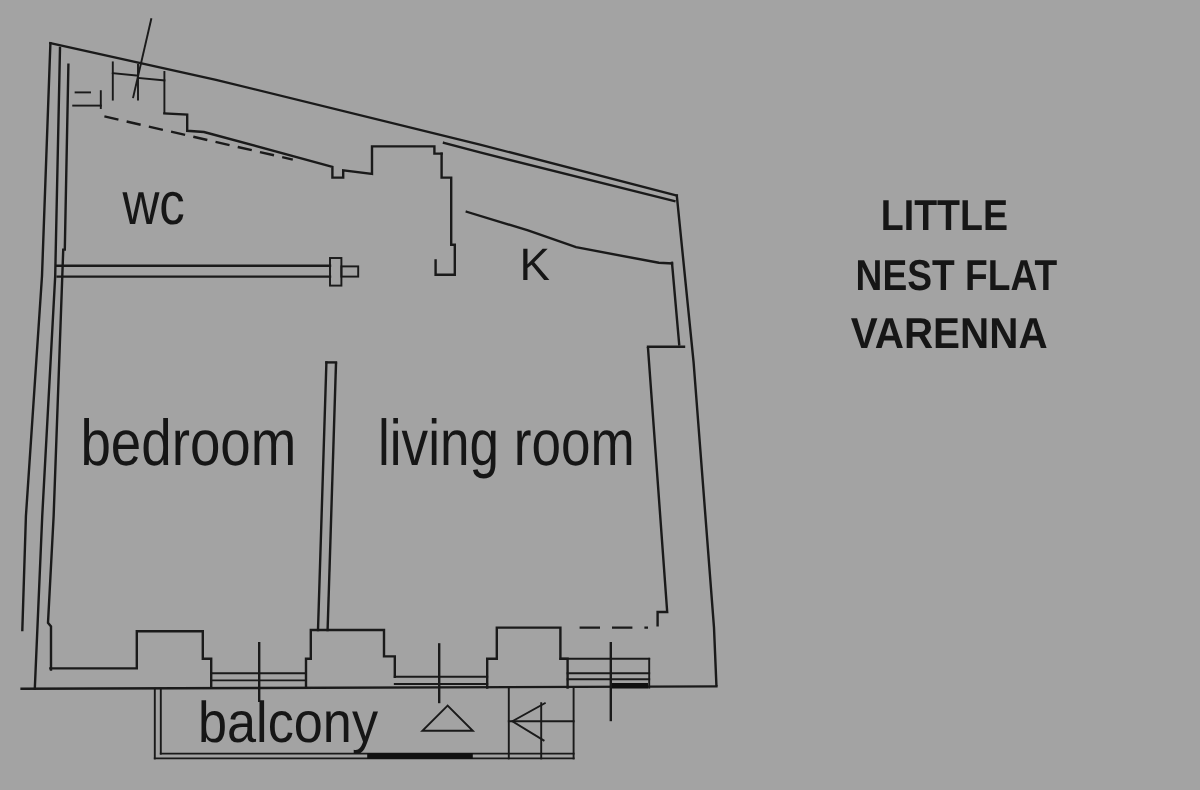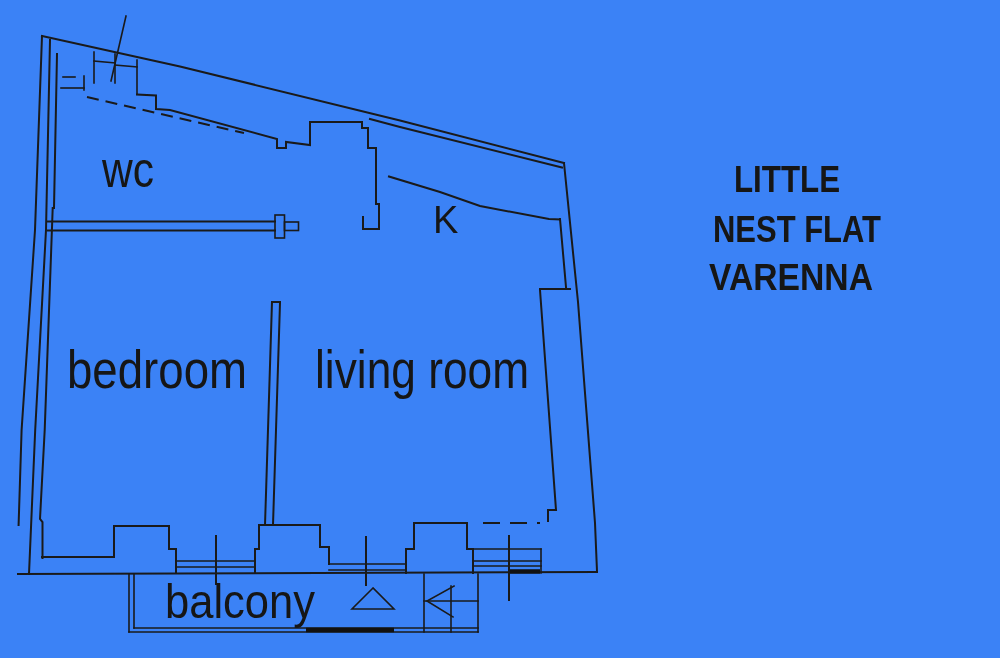--- a/index.html
+++ b/index.html
@@ -1,16 +1,16 @@
 <!DOCTYPE html>
 <html><head>
 <meta charset="utf-8">
 <style>
   html,body{margin:0;padding:0;background:#ffffff;}
-  #page{position:relative;width:1000px;height:658px;background:#3b82f6;overflow:hidden;
+  #page{position:relative;width:1000px;height:658px;background:#a3a3a3;overflow:hidden;
         font-family:"Liberation Sans", sans-serif;}
   svg{position:absolute;left:0;top:0;}
   .ln{fill:none;stroke:#1a1a1a;stroke-width:2;stroke-linecap:square;stroke-linejoin:miter;}
   .thin{fill:none;stroke:#1a1a1a;stroke-width:1.6;stroke-linecap:square;}
   .thick{fill:none;stroke:#111;stroke-width:4.5;stroke-linecap:butt;}
   .dash{fill:none;stroke:#1a1a1a;stroke-width:2;stroke-dasharray:12 7;stroke-linecap:butt;}
   .dash2{fill:none;stroke:#1a1a1a;stroke-width:2;stroke-dasharray:17 10;stroke-linecap:butt;}
   text{fill:#161616;}
 </style>
 </head>

